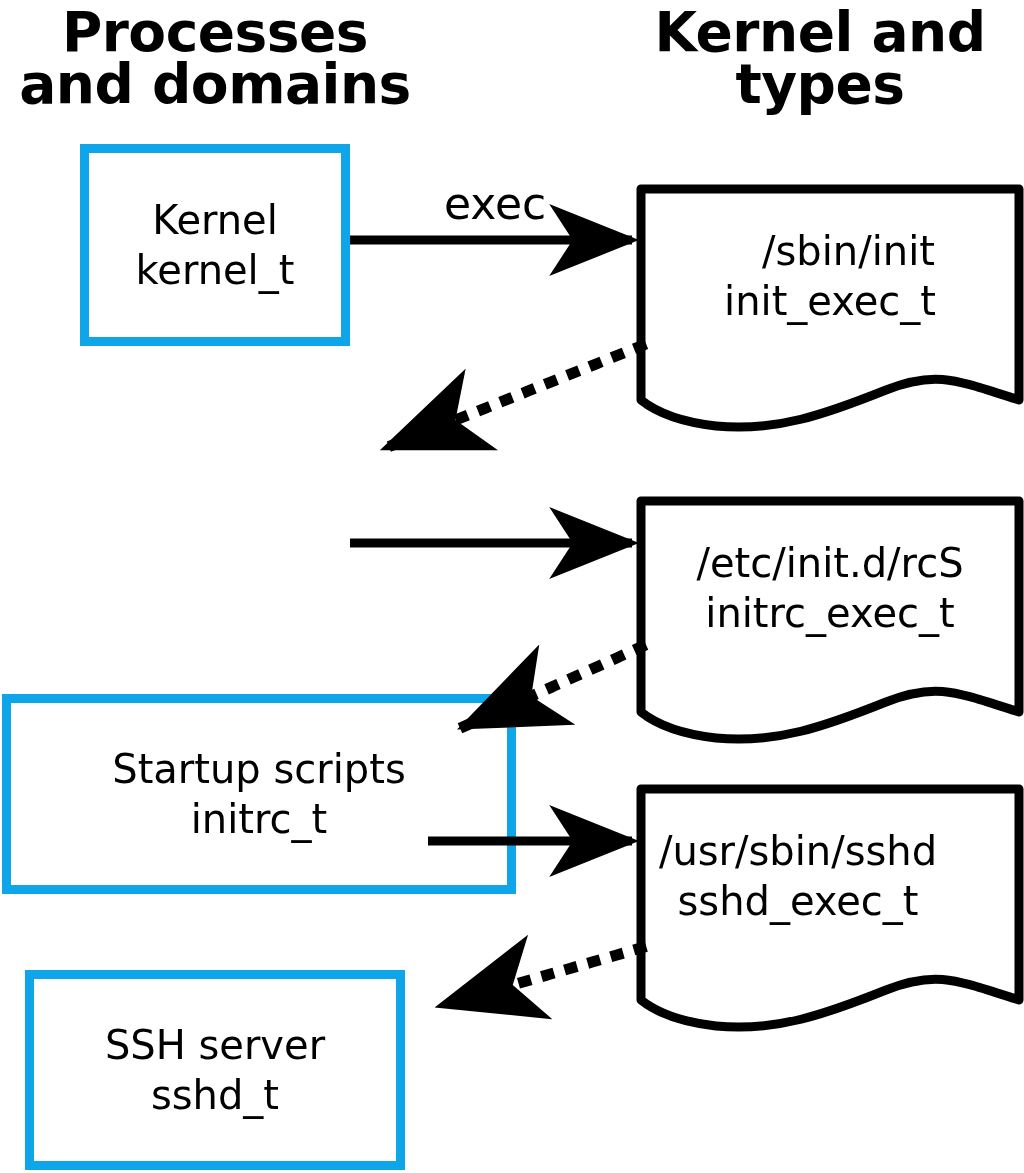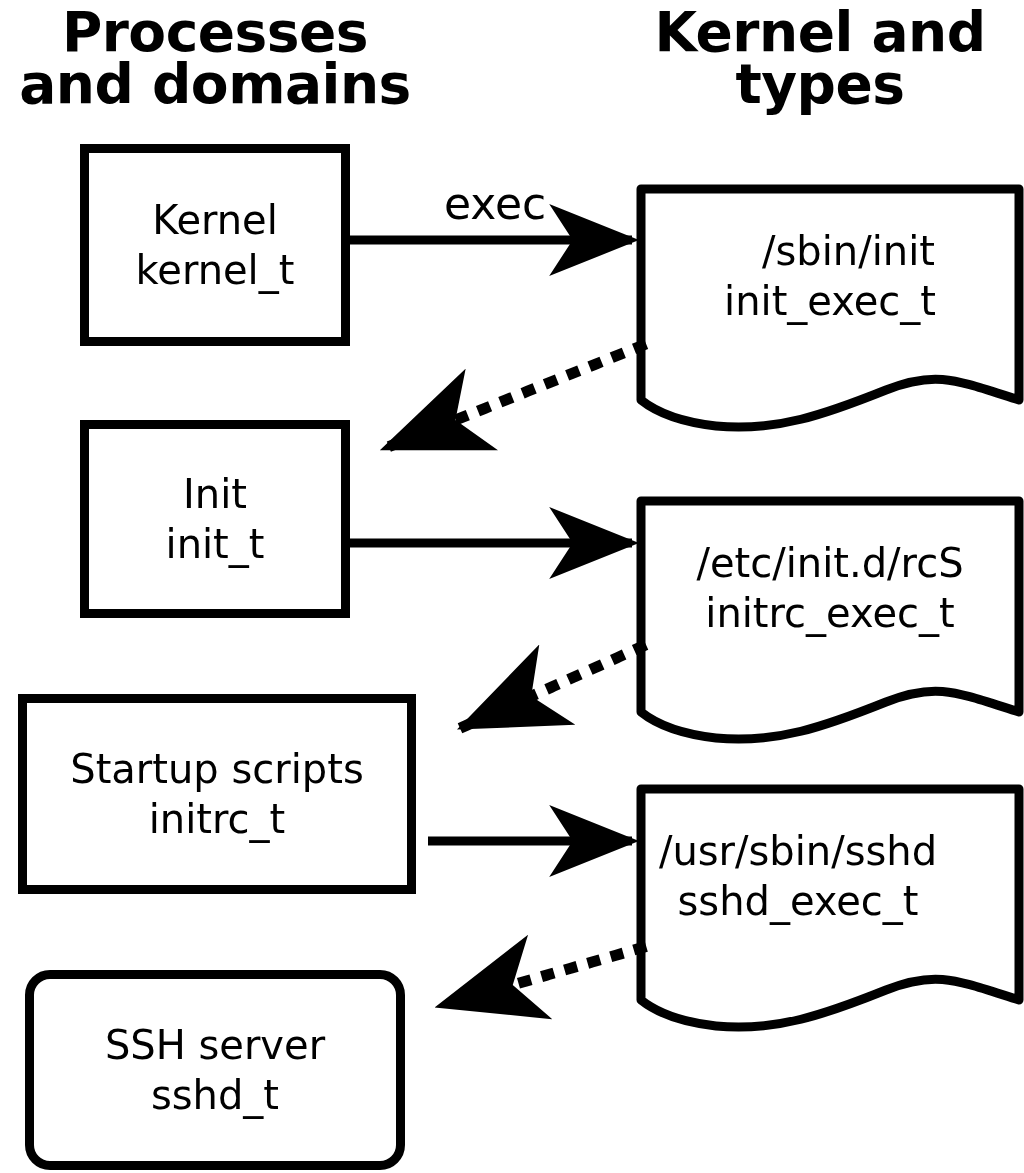--- a/index.html
+++ b/index.html
@@ -27,21 +27,21 @@
     text-align: center;
     letter-spacing: -0.5px;
     white-space: pre-line;
   }
   #header-left  { left: 10px;  top: 6px; width: 410px; }
   #header-right { left: 620px; top: 6px; width: 400px; }
 
   .node-box {
     position: absolute;
     box-sizing: border-box;
-    border: 9px solid #000000;
+    border: 9px solid #0ea5e9;
     background: #fff;
     display: flex;
     flex-direction: column;
     align-items: center;
     justify-content: center;
   }
   .node-line {
     font-size: 40px;
     line-height: 50px;
     text-align: center;
@@ -83,31 +83,27 @@
 and domains</div>
 
   <div class="col-header" id="header-right">Kernel and
 types</div>
 
   <div class="node-box" style="left:80px; top:144px; width:270px; height:202px;">
     <div class="node-line">Kernel</div>
     <div class="node-line">kernel_t</div>
   </div>
 
-  <div class="node-box" style="left:80px; top:420px; width:270px; height:198px;">
-    <div class="node-line">Init</div>
-    <div class="node-line">init_t</div>
-  </div>
 
-  <div class="node-box" style="left:18px; top:694px; width:398px; height:200px;">
+  <div class="node-box" style="left:2px; top:694px; width:514px; height:200px;">
     <div class="node-line">Startup scripts</div>
     <div class="node-line">initrc_t</div>
   </div>
 
-  <div class="node-box" style="left:25px; top:970px; width:380px; height:200px;border-radius:25px;">
+  <div class="node-box" style="left:25px; top:970px; width:380px; height:200px;">
     <div class="node-line">SSH server</div>
     <div class="node-line">sshd_t</div>
   </div>
 
   <div class="doc-shape" style="left:636px; top:184px; width:388px; height:250px;">
     <svg width="388" height="250" viewBox="0 0 388 250">
       <path d="M 5 5 L 383 5 L 383 216 C 320 196 300 186 250 206 C 190 230 140 248 80 242 C 45 238 20 228 5 216 Z" fill="#ffffff" stroke="#000000" stroke-width="9" stroke-linejoin="round"></path>
     </svg>
     <div class="doc-label" style="top:42px;padding-left:37px;">/sbin/init</div>
     <div class="doc-label" style="top:92px;">init_exec_t</div>

